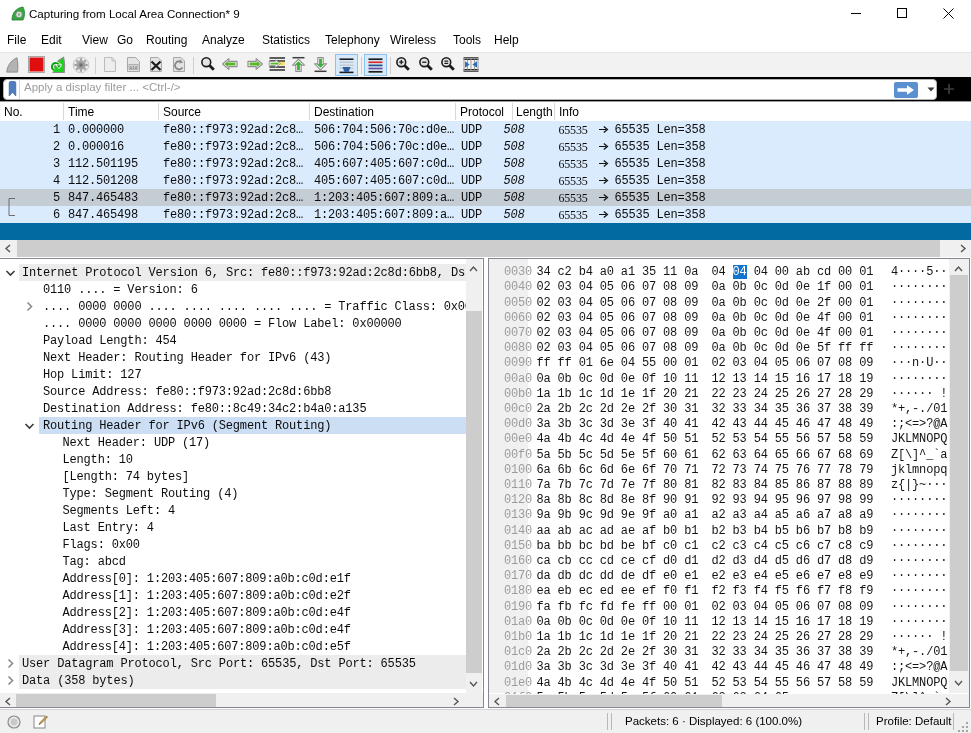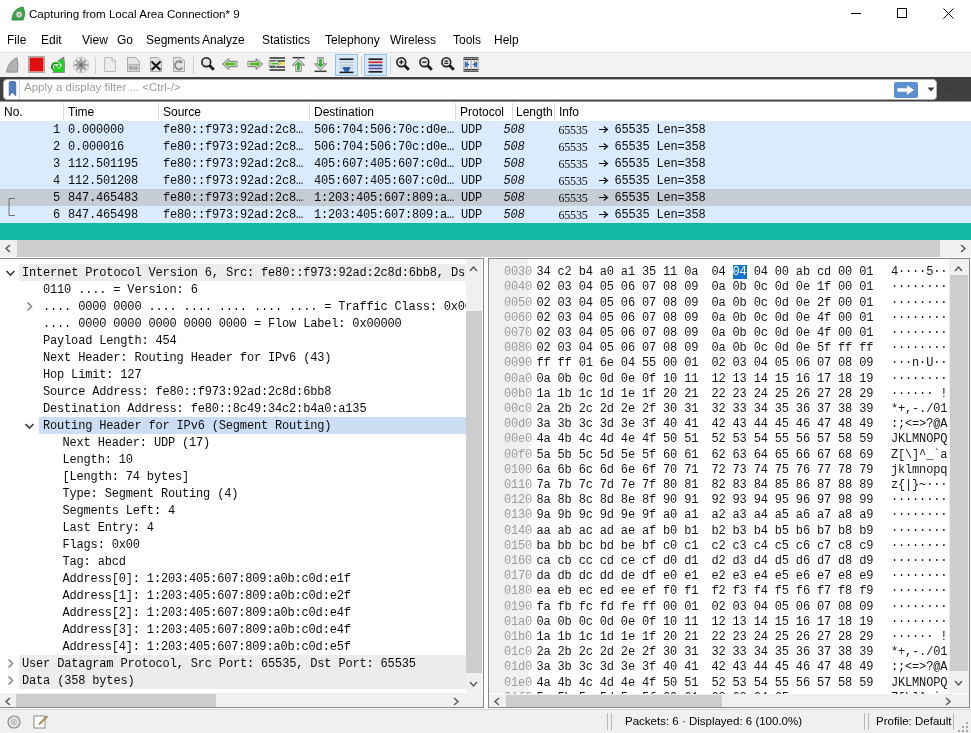--- a/index.html
+++ b/index.html
@@ -17,28 +17,28 @@
 #menubar { position:absolute; left:0; top:27px; width:928px; height:25px; background:#ffffff; }
 .mi { position:absolute; top:6px; font-size:12px; color:#000; }
 
 
 #toolbar { position:absolute; left:0; top:52px; width:971px; height:25px; background:#f2f2f2; border-top:1px solid #e5e5e5; }
 .tbi { position:absolute; top:3px; }
 .tbsep { position:absolute; top:4px; width:1px; height:17px; background:#cfcfcf; }
 .tbsel { position:absolute; top:1px; width:23px; height:22px; background:#d7eafc; border:1px solid #8ec2ea; }
 
 
-#filterbar { position:absolute; left:0; top:77px; width:971px; height:25px; background:#404040; }
+#filterbar { position:absolute; left:0; top:77px; width:971px; height:25px; background:#000000; }
 #filterbox { position:absolute; left:3px; top:2px; width:934px; height:21px; background:#fff; border:1px solid #b3b3b3; border-radius:4px; }
 #filtertext { position:absolute; left:24px; top:4px; font-size:11.5px; color:#9b9b9b; }
 #fbtn { position:absolute; left:894px; top:5px; width:24px; height:16px; background:#5a8fd0; border-radius:2px; }
 #filterline { position:absolute; left:0; top:101px; width:971px; height:1px; background:#9a9aa0; }
 
 
-#plist { position:absolute; left:0; top:102px; width:971px; height:138px; background:#14b8a6; overflow:hidden; }
+#plist { position:absolute; left:0; top:102px; width:971px; height:138px; background:#0369a1; overflow:hidden; }
 #phead { position:absolute; left:0; top:0; width:971px; height:19px; background:#fff; font-size:12px; color:#000; }
 .ph { position:absolute; top:3px; }
 .phsep { position:absolute; top:1px; width:1px; height:17px; background:#d9d9d9; }
 .prow { position:absolute; left:0; width:971px; height:17px; background:#d9ebfd;
         font-family:"Liberation Mono",monospace; font-size:12px; letter-spacing:-0.2px; color:#0c0c0c; }
 .prow.sel { background:#c4ccd4; }
 .prow span { position:absolute; top:2px; white-space:pre; }
 .c-no  { left:0; width:60px; text-align:right; display:inline-block; }
 .c-time{ left:68px; }
 .c-src { left:163px; }
@@ -108,21 +108,21 @@
   <svg class="winbtn" style="left:925px" viewBox="0 0 46 27">
       <path d="M18.5 8.5 L28.5 18.5 M28.5 8.5 L18.5 18.5" stroke="#000" stroke-width="1"></path>
     </svg>
 </div>
 
 <div id="menubar">
   <span class="mi" style="left:7px">File</span>
   <span class="mi" style="left:41px">Edit</span>
   <span class="mi" style="left:82px">View</span>
   <span class="mi" style="left:117px">Go</span>
-  <span class="mi" style="left:146px">Segments</span>
+  <span class="mi" style="left:146px">Routing</span>
   <span class="mi" style="left:202px">Analyze</span>
   <span class="mi" style="left:262px">Statistics</span>
   <span class="mi" style="left:325px">Telephony</span>
   <span class="mi" style="left:390px">Wireless</span>
   <span class="mi" style="left:453px">Tools</span>
   <span class="mi" style="left:494px">Help</span>
 </div>
 
 <div id="toolbar">
 

